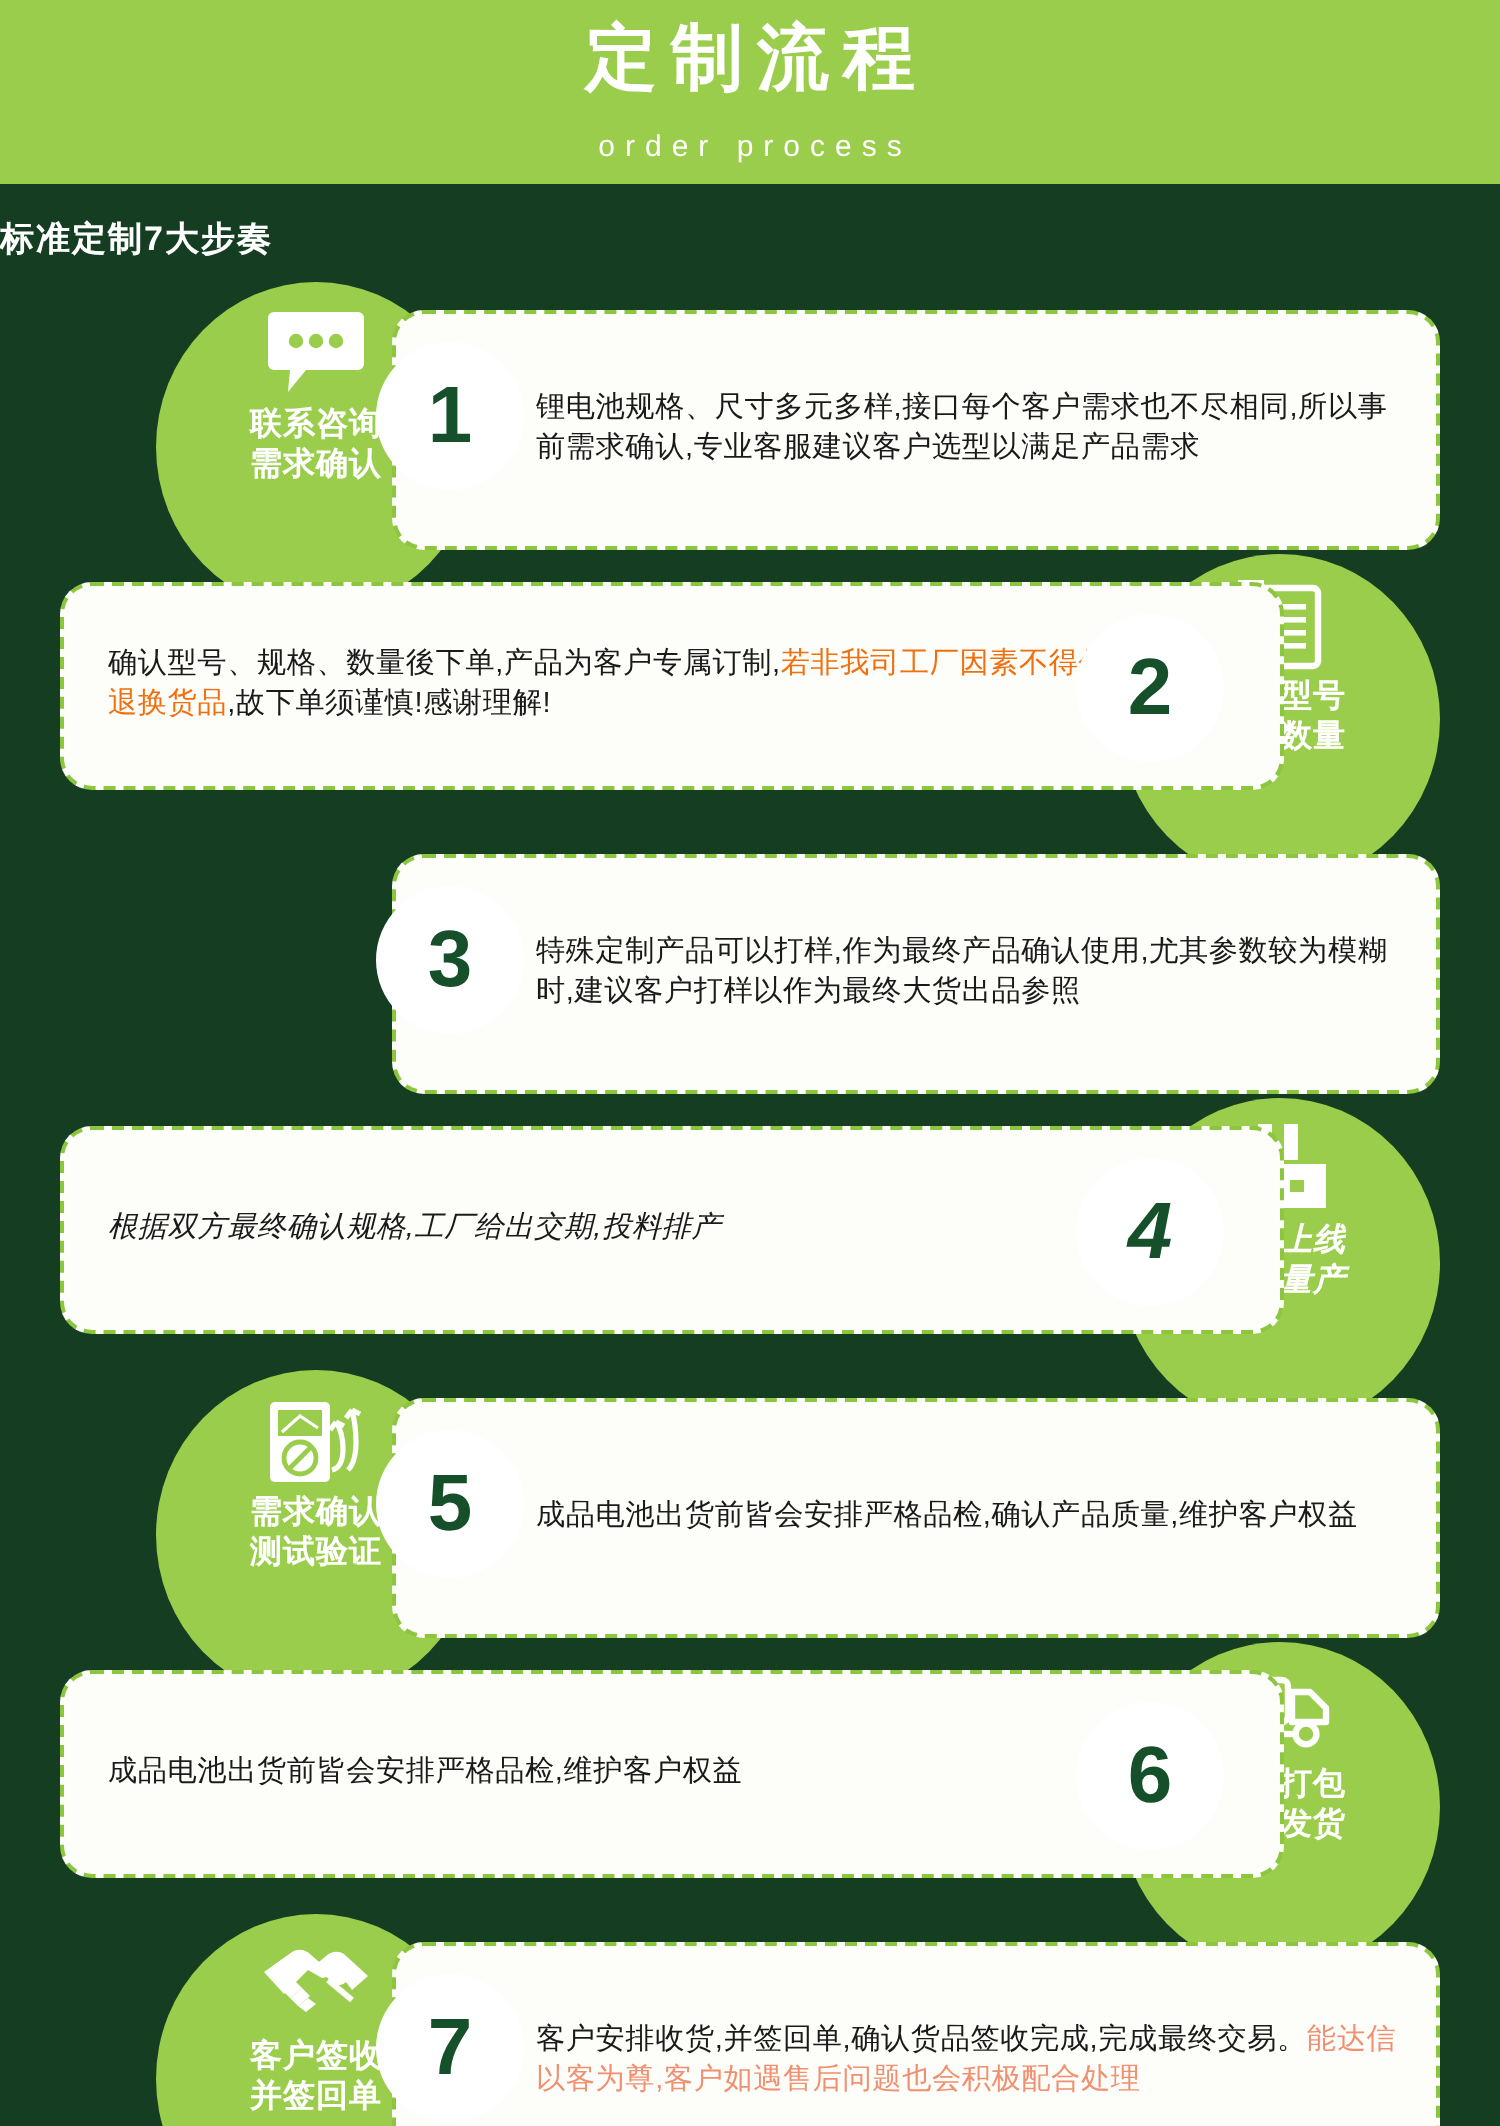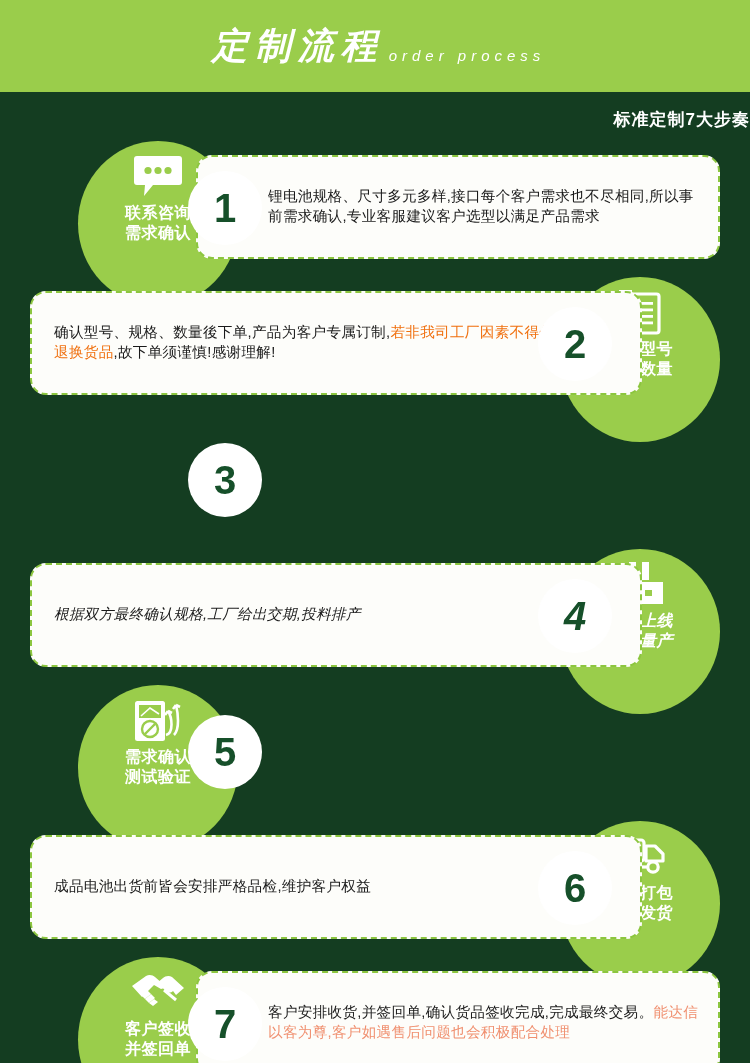--- a/index.html
+++ b/index.html
@@ -9,36 +9,36 @@
     background:#143d21;
     position:relative;
     overflow:hidden;
   }
 
   
   .header {
     width:750px; height:92px;
     background:#9ACD4B;
     position:relative;
-    display:flex; flex-direction:row;
-    align-items:center; justify-content:center;font-style:italic;
+    display:flex; flex-direction:column;
+    align-items:center; justify-content:center;
   }
   .header-cn {
     font-size:36px; font-weight:bold; color:#ffffff;
     letter-spacing:7px; line-height:1.05;
     text-indent:7px;
   }
   .header-en {
     font-size:15px; color:#ffffff; letter-spacing:5px;
     margin-top:18px; text-indent:5px;
   }
 
   
   .subtitle {
-    width:750px; text-align:right;
+    width:750px; text-align:left;
     color:#ffffff; font-size:17px; font-weight:bold;
     letter-spacing:1px;
     margin-top:16px;
     position:relative; z-index:5;
   }
 
   
   .flow { position:relative; width:750px; }
 
   .step { position:relative; width:750px; height:130px; }
@@ -86,21 +86,21 @@
   .card {
     position:absolute;
     top:12px;
     background:#fdfdfa;
     border:2px dashed #8CC63F;
     border-radius:16px;
     z-index:3;
     padding:12px 16px 12px 22px;
     display:flex; align-items:center;
   }
-  .step.left  .card { left:196px;  right:30px;  height:104px; padding-left:70px; }
+  .step.left  .card { left:196px;  right:30px;  height:120px; padding-left:70px; }
   .step.right .card { left:30px;   right:108px; height:104px; padding-right:70px; }
 
   .card-text {
     font-size:14.6px; line-height:1.34;
     color:#1a1a1a; letter-spacing:0.3px;
   }
   .card-text .hl-orange  { color:#F0700F; }
   .card-text .hl-salmon  { color:#F09070; }
 
   
@@ -159,20 +159,23 @@
     </svg>
         </div>
         <div class="blob-label">
           <div>选择型号</div>
           <div>拍货数量</div>
         </div>
       </div>
       <div class="numcircle">2</div>
     </div>
     <div class="step left" id="step3">
+      <div class="card">
+        <div class="card-text"><span>特殊定制产品可以打样,作为最终产品确认使用,尤其参数较为模糊时,建议客户打样以作为最终大货出品参照</span></div>
+      </div>
       <div class="numcircle">3</div>
     </div>
     <div class="step right" id="step4">
       <div class="card">
         <div class="card-text"><span>根据双方最终确认规格,工厂给出交期,投料排产</span></div>
       </div>
       <div class="blob">
         <div class="blob-icon">
           <svg width="54" height="48" viewBox="0 0 54 48">
       <rect x="16" y="2" width="7" height="18" fill="#fff"></rect>
@@ -185,20 +188,23 @@
     </svg>
         </div>
         <div class="blob-label">
           <div>物料上线</div>
           <div>安排量产</div>
         </div>
       </div>
       <div class="numcircle">4</div>
     </div>
     <div class="step left" id="step5">
+      <div class="card">
+        <div class="card-text"><span>成品电池出货前皆会安排严格品检,确认产品质量,维护客户权益</span></div>
+      </div>
       <div class="blob">
         <div class="blob-icon">
           <svg width="52" height="50" viewBox="0 0 52 50">
       <rect x="3" y="6" width="30" height="40" rx="2.5" fill="#fff"></rect>
       <rect x="7" y="10" width="22" height="13" fill="#9ACD4B"></rect>
       <path d="M9 21 L18 13 L27 19" fill="none" stroke="#fff" stroke-width="1.6"></path>
       <circle cx="18" cy="34" r="8" fill="none" stroke="#9ACD4B" stroke-width="2.4"></circle>
       <line x1="13" y1="39" x2="23" y2="29" stroke="#9ACD4B" stroke-width="2.4"></line>
       <path d="M34 40 C42 38 40 22 36 16" fill="none" stroke="#fff" stroke-width="2.6"></path>
       <path d="M36 16 L33 20 M36 16 L40 18" fill="none" stroke="#fff" stroke-width="2.6"></path>

